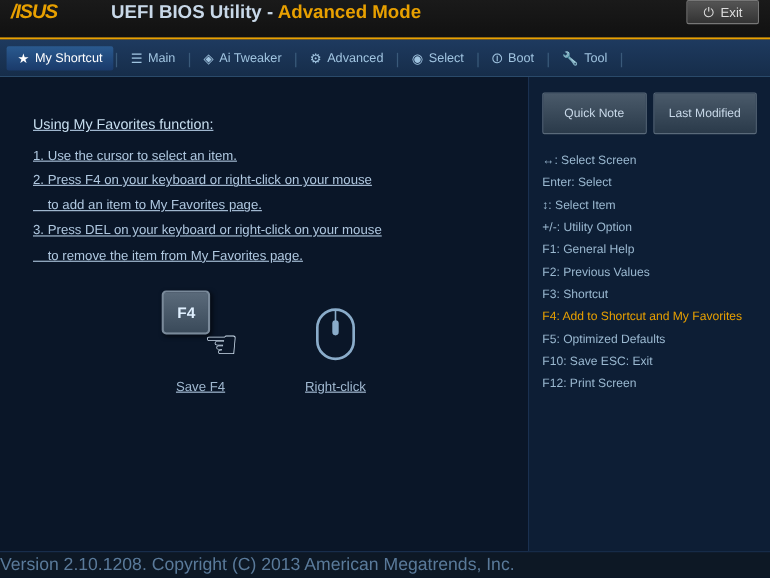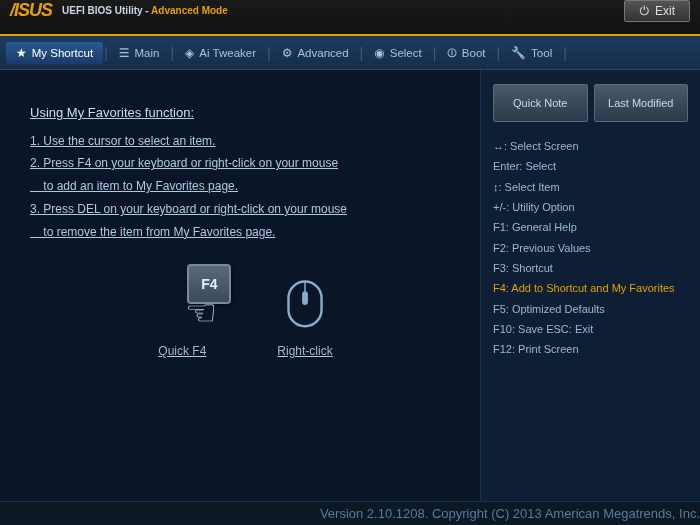--- a/index.html
+++ b/index.html
@@ -29,22 +29,23 @@
     }
     .asus-logo {
       color: #e8a000;
       font-weight: 900;
       font-size: 18px;
       font-style: italic;
       letter-spacing: -1px;
     }
     .bios-title {
       color: #c8d8e8;
-      font-size: 10px;
+      font-size: 17px;
       font-weight: 600;
+      margin-left: 39px;
     }
     .bios-title span {
       color: #e8a000;
     }
     .exit-btn {
       background: linear-gradient(180deg, #555 0%, #333 100%);
       border: 1px solid #777;
       color: #ddd;
       padding: 3px 14px;
       font-size: 12px;
@@ -142,21 +143,20 @@
       background: linear-gradient(180deg, #5a6a7a 0%, #3a4a5a 100%);
       border: 2px solid #7a8a9a;
       border-radius: 4px;
       display: flex;
       align-items: center;
       justify-content: center;
       color: #e0f0ff;
       font-size: 14px;
       font-weight: bold;
       box-shadow: 2px 2px 4px rgba(0,0,0,0.5);
-      margin-left: 40px;
     }
     .hand-icon {
       position: absolute;
       bottom: 0;
       right: 0;
       font-size: 36px;
       color: #c8d8e8;
       transform: scaleX(-1);
     }
 
@@ -201,22 +201,22 @@
       color: #e8a000;
     }
 
     
     #footer {
       height: 24px;
       background: #0d1825;
       border-top: 1px solid #1a3050;
       display: flex;
       align-items: center;
-      justify-content: flex-end;
-      font-size: 13px;
+      justify-content: flex-start;
+      font-size: 16px;
       color: #5a7a9a;
     }
 
     
     .nav-icon { font-size: 12px; }
   </style>
 </head>
 <body>
 
 <div id="header">
@@ -280,21 +280,21 @@
       <div>3. Press DEL on your keyboard or right-click on your mouse<br>&nbsp;&nbsp;&nbsp;&nbsp;to remove the item from My Favorites page.</div>
     </div>
 
     <div class="icons-row">
 
       <div class="icon-item">
         <div class="f4-container">
           <div class="f4-key">F4</div>
           <div class="hand-icon">☞</div>
         </div>
-        <span class="label">Quick F4</span>
+        <span class="label">Save F4</span>
       </div>
 
       <div class="icon-item">
         <svg class="mouse-svg" viewBox="0 0 50 72">
 
           <rect x="8" y="18" width="34" height="46" rx="17" ry="17" fill="none" stroke="#8aacca" stroke-width="2.5"></rect>
 
           <rect x="22" y="28" width="6" height="14" rx="3" fill="#8aacca"></rect>
 
           <line x1="25" y1="18" x2="25" y2="42" stroke="#8aacca" stroke-width="1.5"></line>

